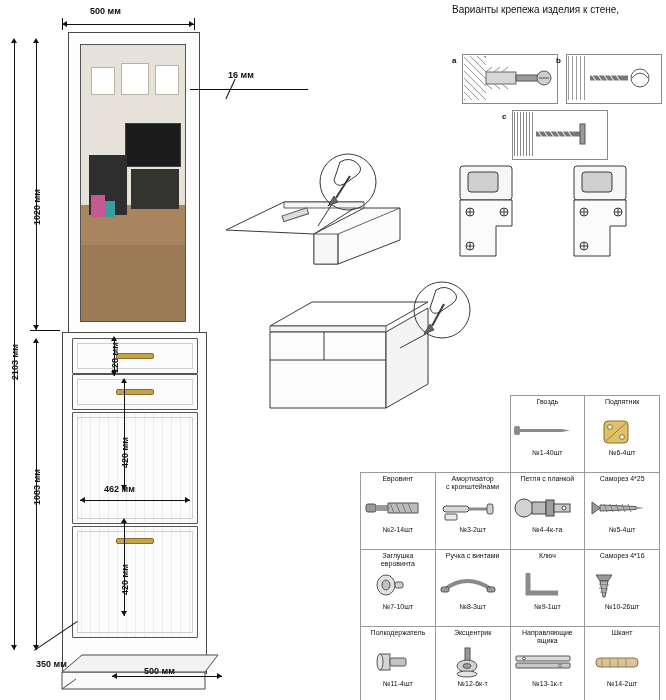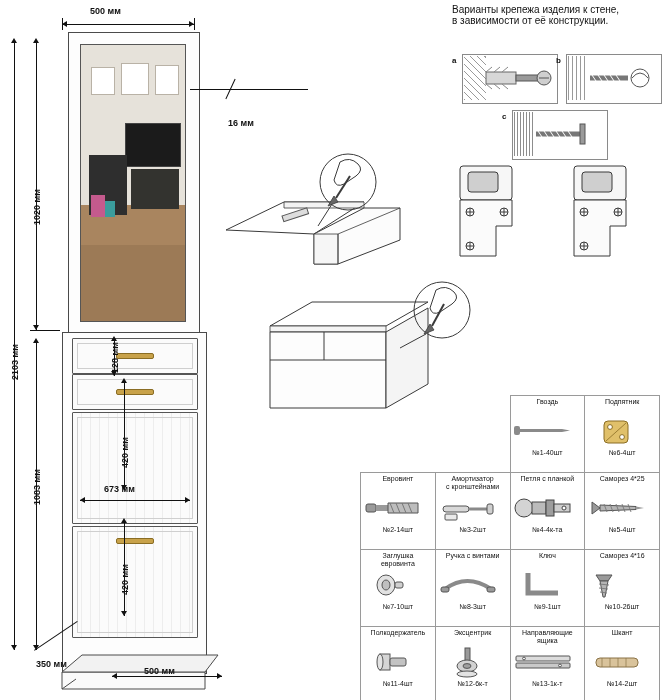--- a/index.html
+++ b/index.html
@@ -117,21 +117,21 @@
     <div class="m-tv" style="left:44px;top:78px;width:54px;height:42px;"></div>
     <div class="m-col" style="left:8px;top:110px;width:38px;height:60px;background:#2e2e2e;"></div>
     <div class="m-shelf" style="left:50px;top:124px;width:48px;height:40px;background:#33332f;"></div>
     <div class="m-col" style="left:10px;top:150px;width:14px;height:22px;background:#c45a8d;"></div>
     <div class="m-col" style="left:24px;top:156px;width:10px;height:16px;background:#3a9c9c;"></div>
     <div class="m-col" style="left:0px;top:200px;width:104px;height:76px;background:rgba(120,90,60,0.25);"></div>
   </div>
 
   <div class="abs dim-line" style="left:132px;top:57px;width:118px;height:1px;"></div>
   <div class="abs" style="left:172px;top:46px;width:1px;height:22px;background:#111;transform:rotate(25deg);"></div>
-  <div class="abs lbl" style="left:170px;top:38px;margin-top:48px;">16 мм</div>
+  <div class="abs lbl" style="left:170px;top:38px;">16 мм</div>
 
   <div class="cab-body" style="left:4px;top:300px;width:143px;height:340px;"></div>
 
   <div class="panel" style="left:14px;top:306px;width:124px;height:34px;">
     <div class="panel-inner"></div>
   </div>
   <div class="handle" style="left:58px;top:321px;width:36px;"></div>
 
   <div class="panel" style="left:14px;top:342px;width:124px;height:34px;">
     <div class="panel-inner"></div>
@@ -176,38 +176,37 @@
 <div class="abs lbl vert" style="left:110px;top:373px;">128 мм</div>
 
 <div class="abs dim-line" style="left:124px;top:380px;width:1px;height:110px;"></div>
 <div class="abs arrow-up" style="left:121px;top:378px;"></div>
 <div class="abs arrow-dn" style="left:121px;top:485px;"></div>
 <div class="abs lbl vert" style="left:120px;top:468px;">420 мм</div>
 
 <div class="abs dim-line" style="left:80px;top:500px;width:110px;height:1px;"></div>
 <div class="abs arrow-l" style="left:80px;top:497px;"></div>
 <div class="abs arrow-r" style="left:185px;top:497px;"></div>
-<div class="abs lbl" style="left:104px;top:484px;">673 мм</div>
+<div class="abs lbl" style="left:104px;top:484px;">462 мм</div>
 
 <div class="abs dim-line" style="left:124px;top:520px;width:1px;height:96px;"></div>
 <div class="abs arrow-up" style="left:121px;top:518px;"></div>
 <div class="abs arrow-dn" style="left:121px;top:611px;"></div>
 <div class="abs lbl vert" style="left:120px;top:595px;">420 мм</div>
 
 <div class="abs dim-line" style="left:34px;top:650px;width:52px;height:1px;transform:rotate(-34deg);transform-origin:left top;"></div>
 <div class="abs lbl" style="left:36px;top:659px;text-align:center;">350 мм</div>
 
 <div class="abs dim-line" style="left:112px;top:676px;width:110px;height:1px;"></div>
 <div class="abs arrow-l" style="left:112px;top:673px;"></div>
 <div class="abs arrow-r" style="left:217px;top:673px;"></div>
 <div class="abs lbl" style="left:144px;top:666px;">500 мм</div>
 
 <div class="abs note" style="left:452px;top:4px;width:212px;">
   <div>Варианты крепежа изделия к стене,</div>
-  <div>в зависимости от её конструкции.</div>
 </div>
 
 <div class="fix-box" style="left:462px;top:54px;width:94px;height:48px;"></div>
 <div class="fix-letter" style="left:452px;top:56px;">a</div>
 <div class="hatch-d" style="left:464px;top:56px;width:22px;height:44px;"></div>
 <svg class="abs" style="left:486px;top:64px;" width="66" height="28" viewBox="0 0 66 28">
   <rect x="0" y="8" width="30" height="12" fill="#d7d7d7" stroke="#666"></rect>
   <path d="M0 8 l6 -5 M8 8 l6 -5 M16 8 l6 -5 M0 20 l6 5 M8 20 l6 5 M16 20 l6 5" stroke="#888" stroke-width="1" fill="none"></path>
   <rect x="30" y="11" width="22" height="6" fill="#9a9a9a" stroke="#555"></rect>
   <circle cx="58" cy="14" r="7" fill="#cfcfcf" stroke="#555"></circle>

